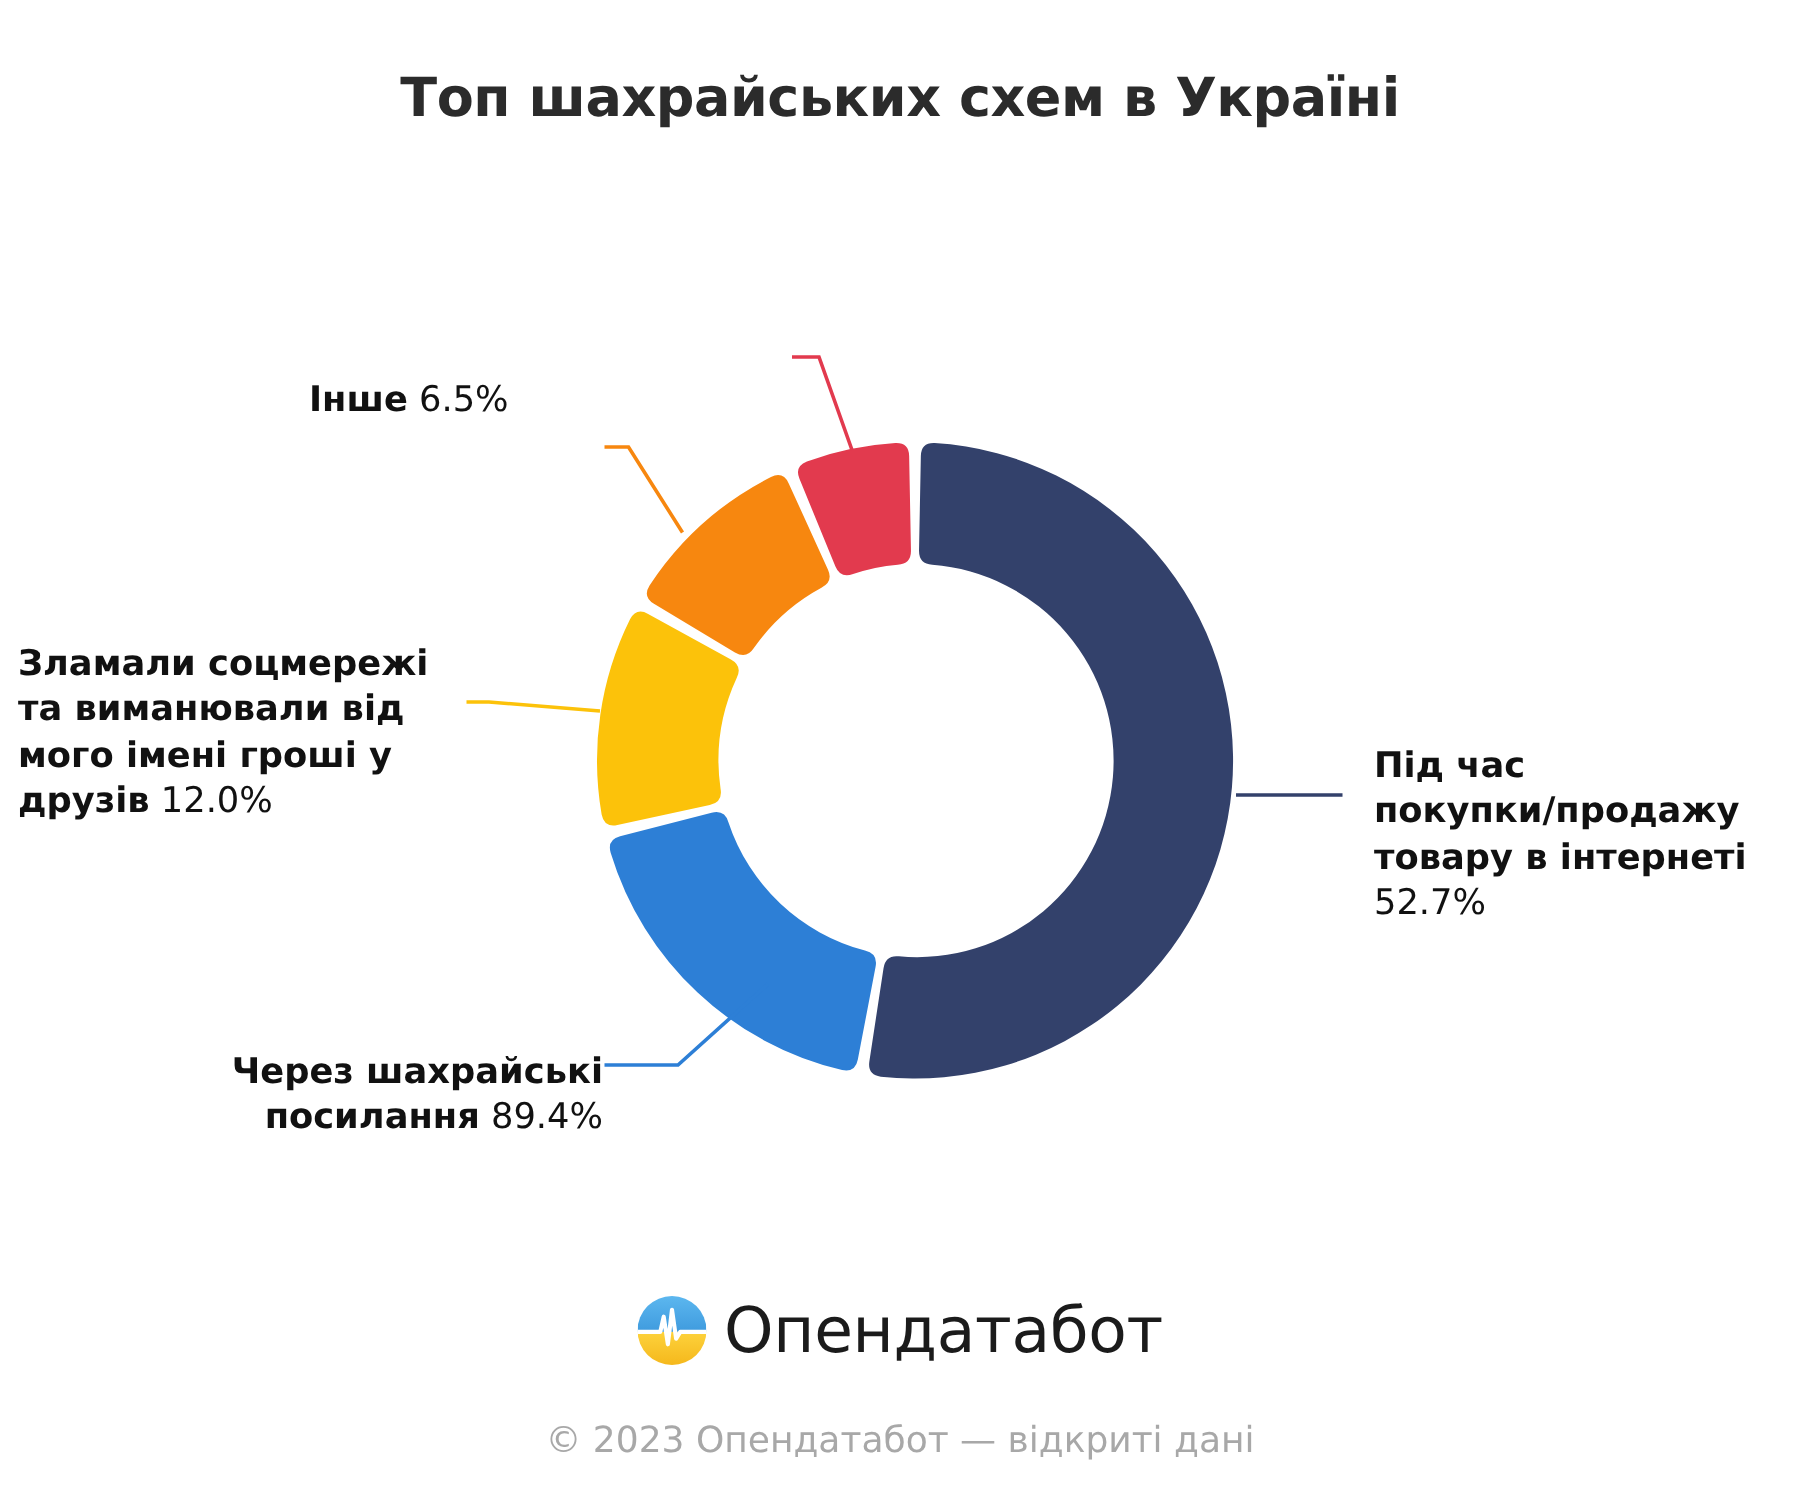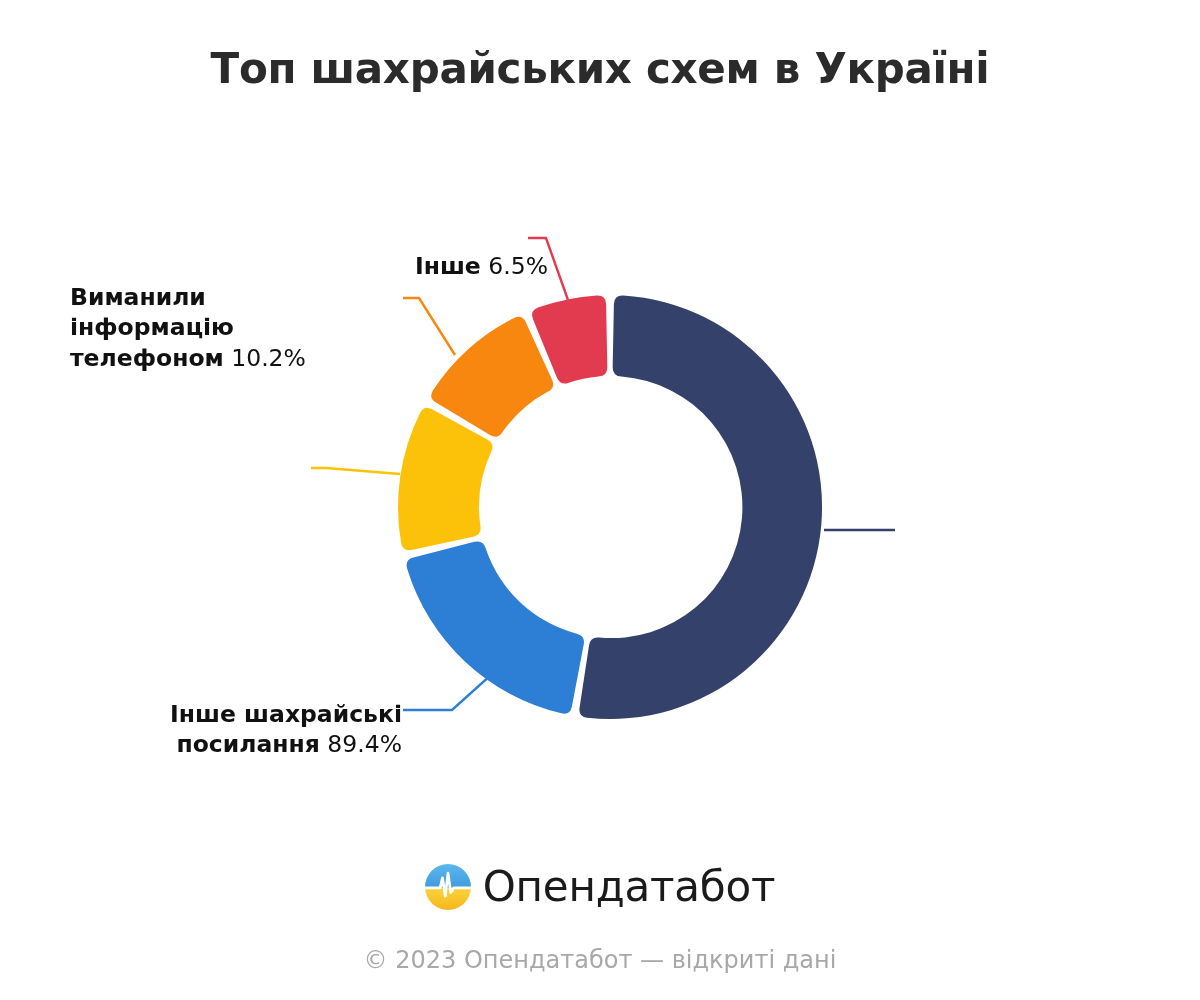--- a/index.html
+++ b/index.html
@@ -22,21 +22,21 @@
     width: 1200px;
     height: 1000px;
   }
   
   #chart-title {
     position: absolute;
     top: 46px;
     left: 0;
     width: 1200px;
     text-align: center;
-    font-size: 42px;
+    font-size: 36px;
     font-weight: bold;
     letter-spacing: -0.3px;
     color: #2b2b2b;
     line-height: 1.1;
   }
   
   #donut-svg {
     position: absolute;
     top: 0;
     left: 0;
@@ -55,21 +55,21 @@
   .slice-label .cat {
     font-weight: bold;
   }
   .slice-label .pct {
     font-weight: normal;
   }
   #label-online      { left: 916px;  top: 464px;  width: 262px; text-align: left; }
   #label-links       { left: 12px;   top: 668px;  width: 390px; text-align: right; }
   #label-social      { left: 12px;   top: 396px;  width: 290px; text-align: left; }
   #label-phone       { left: 70px;   top: 251px;  width: 332px; text-align: left; }
-  #label-other       { left: 216px;  top: 220px;  width: 332px; text-align: right; }
+  #label-other       { left: 206px;  top: 220px;  width: 332px; }
 
   
   #brand {
     position: absolute;
     left: 0;
     top: 862px;
     width: 1200px;
     display: flex;
     align-items: center;
     justify-content: center;
@@ -115,32 +115,38 @@
 
     <g id="leader-lines" fill="none" stroke-width="2.4">
       <polyline id="leader-0" points="824,530 895,530" stroke="#33416b"></polyline>
       <polyline id="leader-1" points="512,656 452,710 403,710" stroke="#2d7fd6"></polyline>
       <polyline id="leader-2" points="400,474 326,468 311,468" stroke="#fcc20a"></polyline>
       <polyline id="leader-3" points="455,355 419,298 403,298" stroke="#f7870f"></polyline>
       <polyline id="leader-4" points="568,300 546,238 528,238" stroke="#e23a4e"></polyline>
     </g>
   </svg>
 
+  <div class="slice-label" id="label-online">
+    <span class="cat">Під час
+покупки/продажу
+товару в інтернеті</span><span> </span><span class="pct">52.7%</span>
+  </div>
 
   <div class="slice-label" id="label-links">
-    <span class="cat">Інше шахрайські
+    <span class="cat">Через шахрайські
 посилання</span><span> </span><span class="pct">89.4%</span>
   </div>
 
+  <div class="slice-label" id="label-social">
+    <span class="cat">Зламали соцмережі
+та виманювали від
+мого імені гроші у
+друзів</span><span> </span><span class="pct">12.0%</span>
+  </div>
 
-  <div class="slice-label" id="label-phone">
-    <span class="cat">Виманили
-інформацію
-телефоном</span><span> </span><span class="pct">10.2%</span>
-  </div>
 
   <div class="slice-label" id="label-other">
     <span class="cat">Інше</span><span> </span><span class="pct">6.5%</span>
   </div>
 
   <div id="brand">
     <svg id="brand-logo-icon" viewBox="0 0 100 100">
       <defs>
         <clipPath id="logoClip">
             <circle cx="50" cy="50" r="50"></circle>

